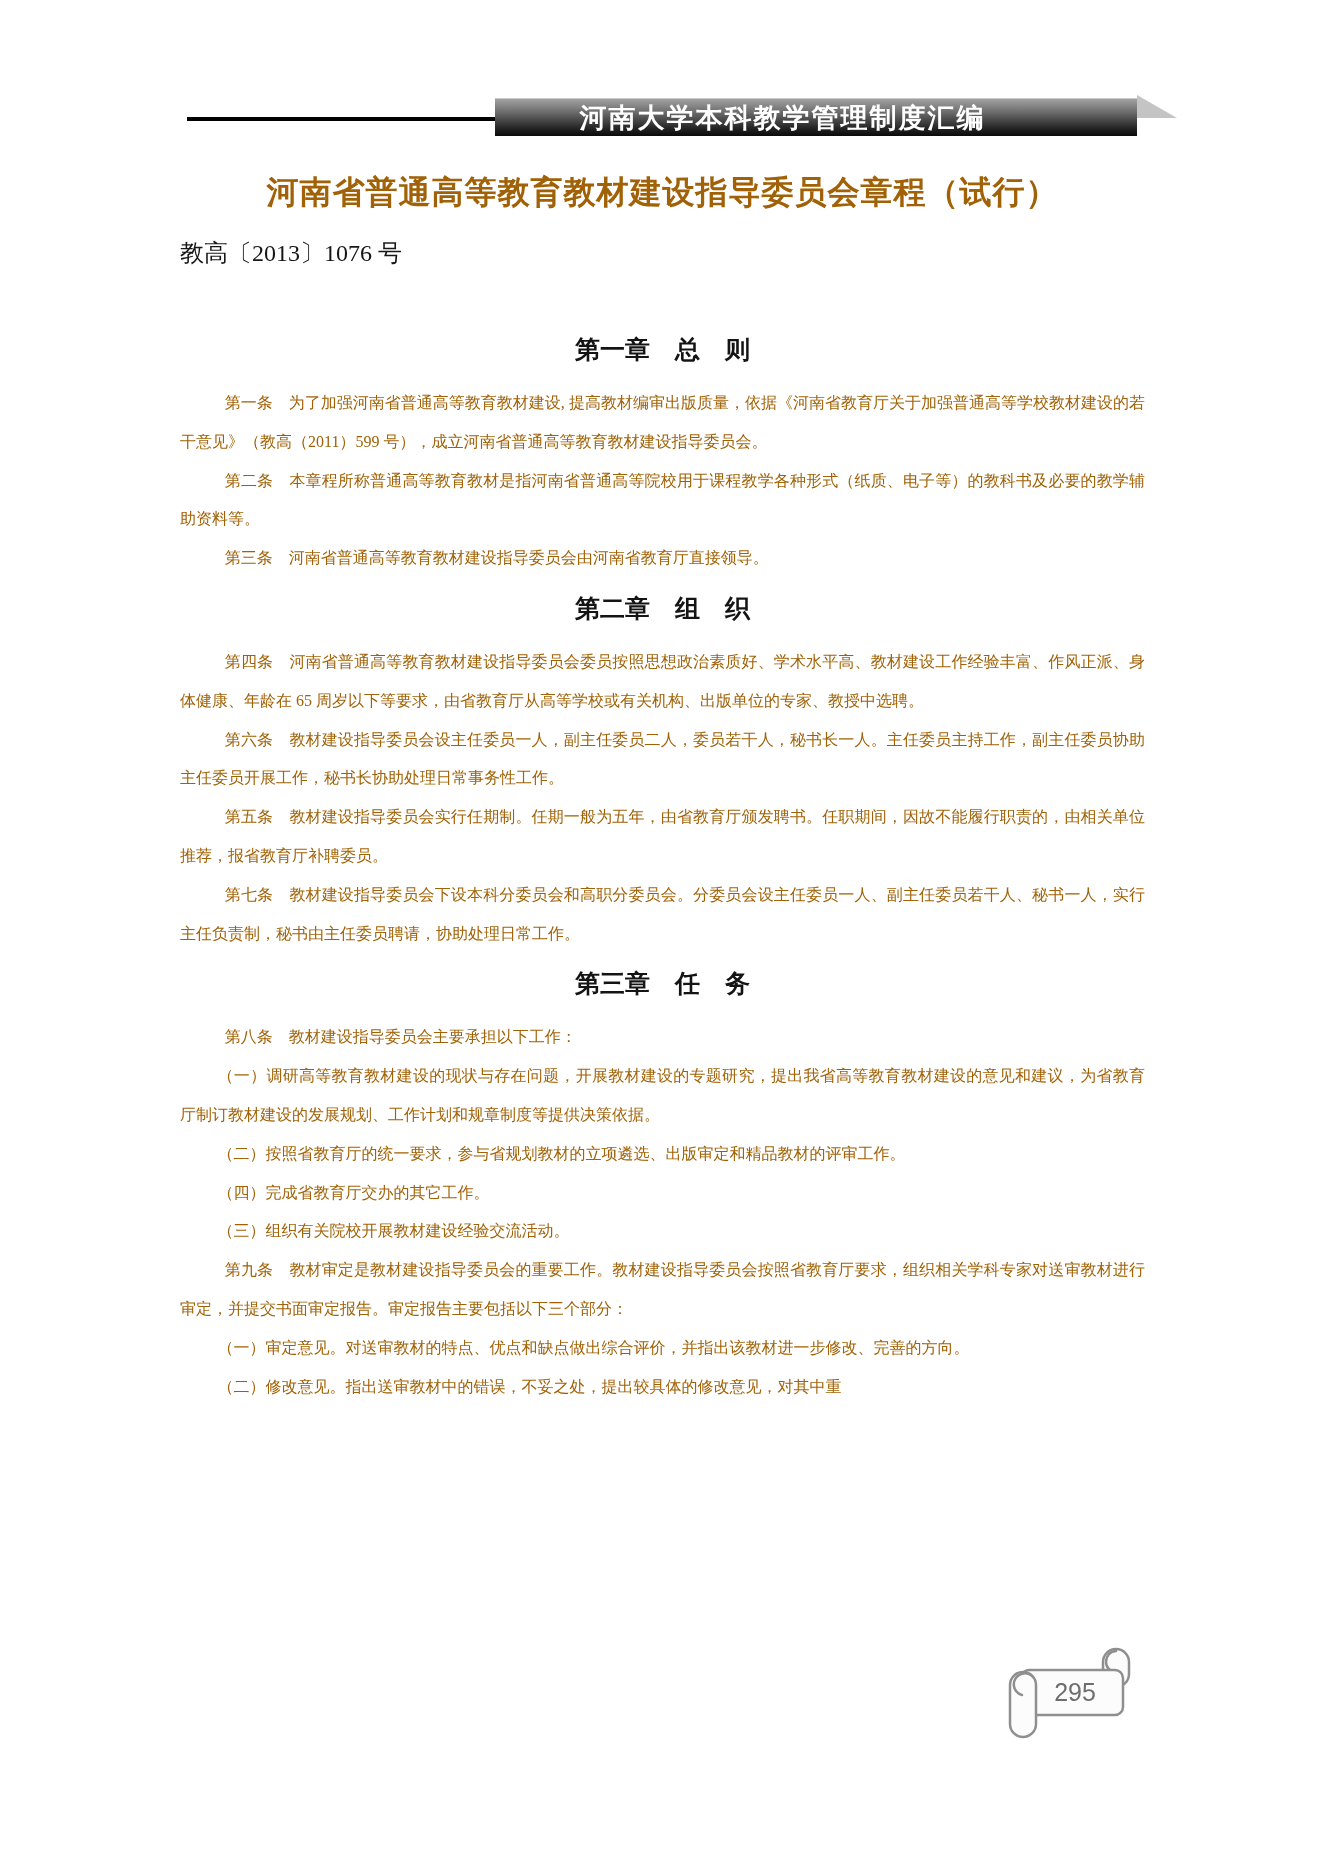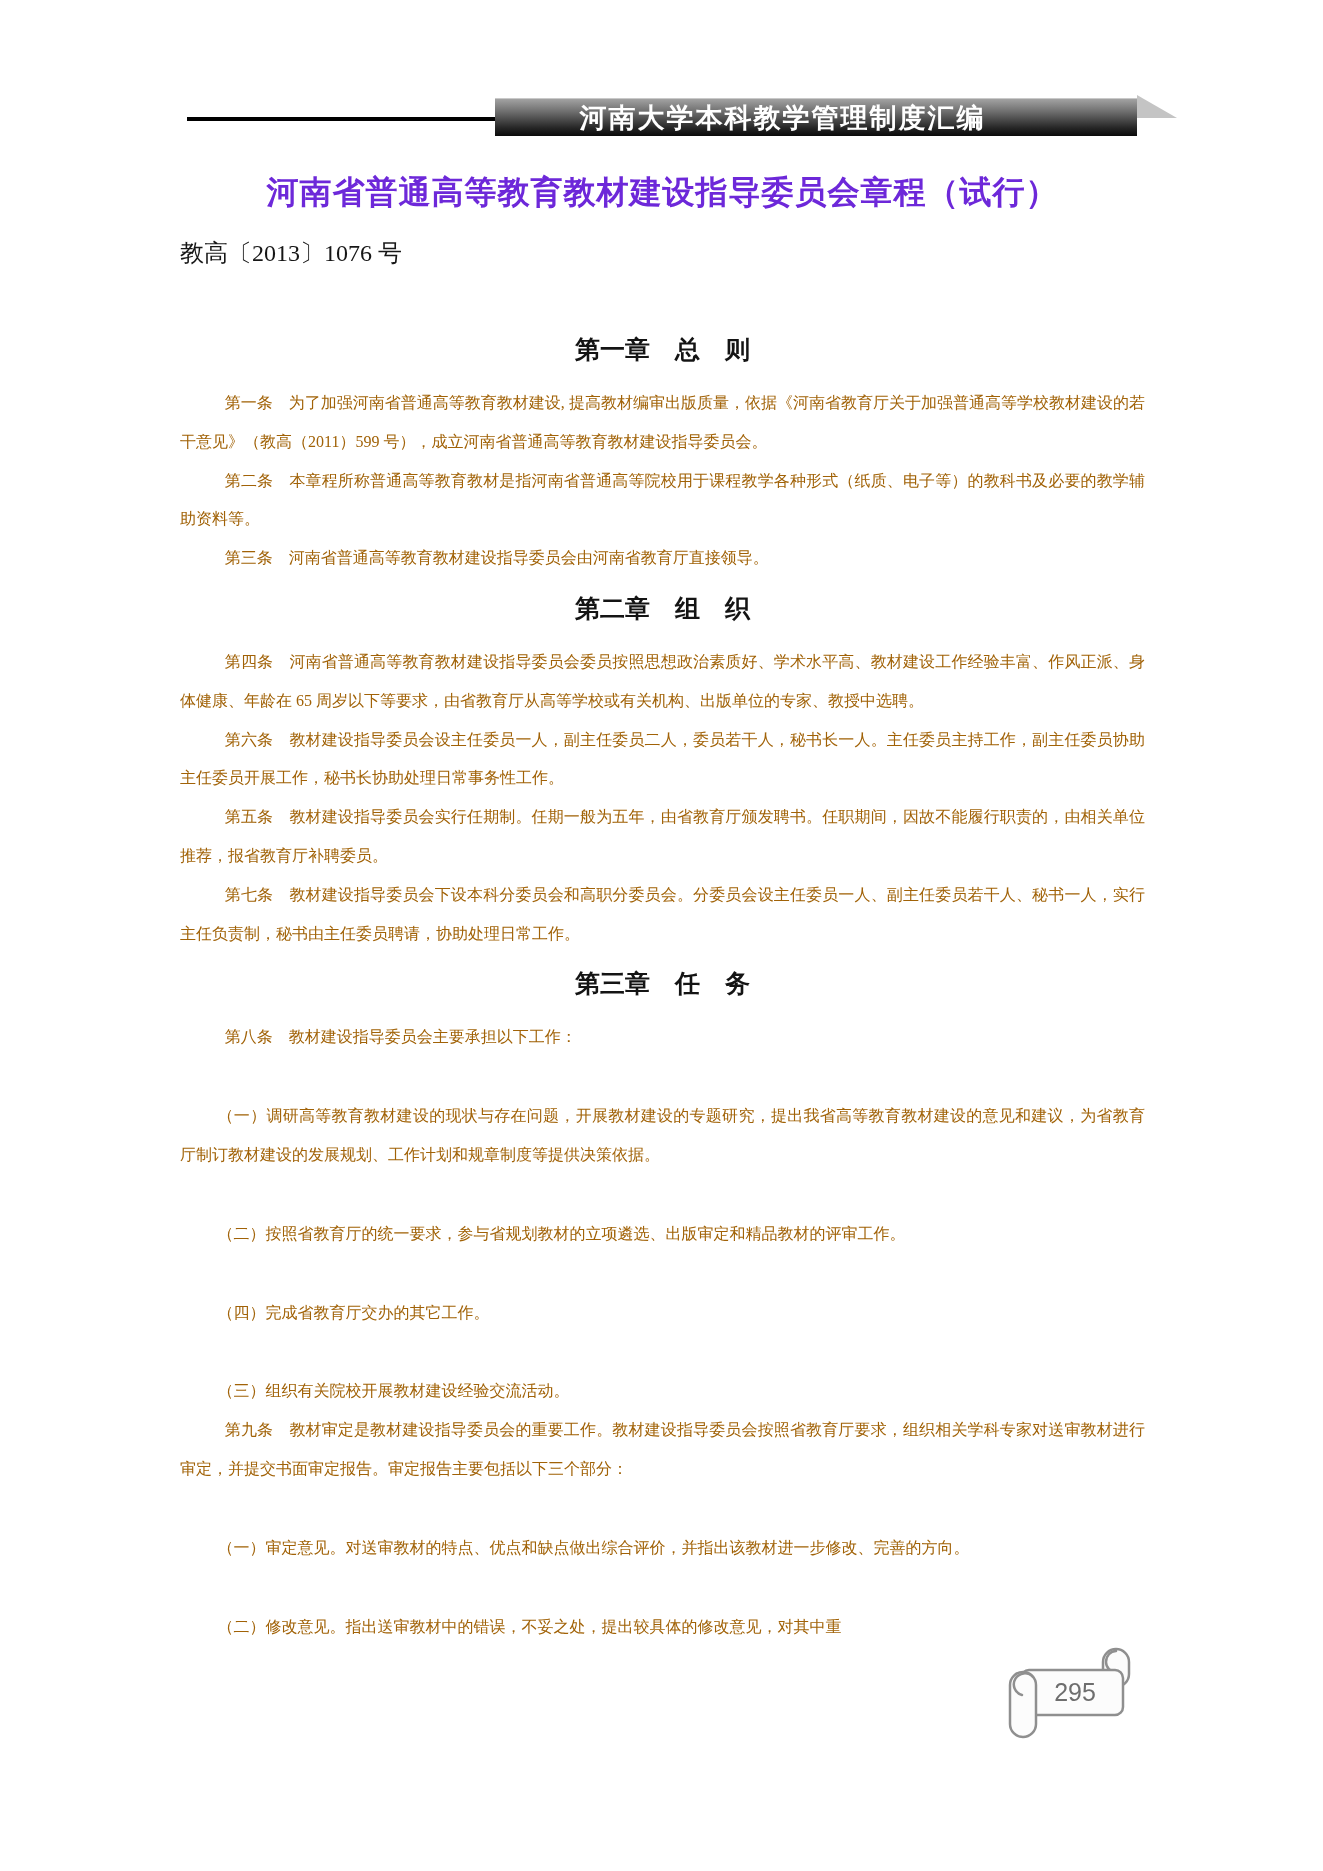--- a/index.html
+++ b/index.html
@@ -30,38 +30,38 @@
   .banner-arrow {
     position:absolute; left:1137px; top:95px; width:40px; height:23px;
     background:#c4c4c4;
     clip-path:polygon(0 0, 100% 100%, 0 100%);
   }
 
   
   .content { position:absolute; left:180px; top:0; width:965px; }
   .doc-title {
     margin:172px 0 0 0; font-size:32px; line-height:40px;
-    font-weight:bold; text-align:center; letter-spacing:1px; color:#6d28d9;
+    font-weight:bold; text-align:center; letter-spacing:1px; color:#a16207;
   }
   .doc-number {
     margin-top:27px; font-size:24px; line-height:28px;
     text-align:left; color:#161616;
   }
   .chapter {
     font-family:"Liberation Sans", sans-serif;
     font-size:25px; line-height:28px; font-weight:bold;
     text-align:center; color:#141414; margin:16px 0 21px 0;
   }
   main > .chapter:first-child { margin-top:68px; }
   .para {
     font-size:16px; line-height:38.8px;
     text-align:justify; color:#a16207; margin:0;font-family:Liberation Serif, serif;
   }
   .para.indent-article { text-indent:2.8em; }
-  .para.indent-item    { text-indent:2.35em;margin-top:40px; }
+  .para.indent-item    { text-indent:2.35em; }
 
   
   .page-scroll { position:absolute; left:1005px; top:1644px; width:128px; height:96px; }
 </style>
 </head>
 <body>
 
 <div class="page">
 
   <div class="rule"></div>

